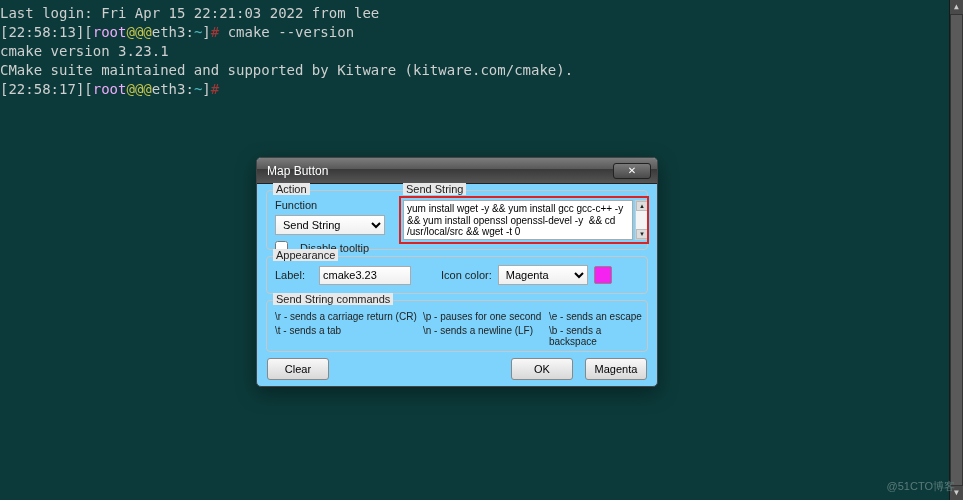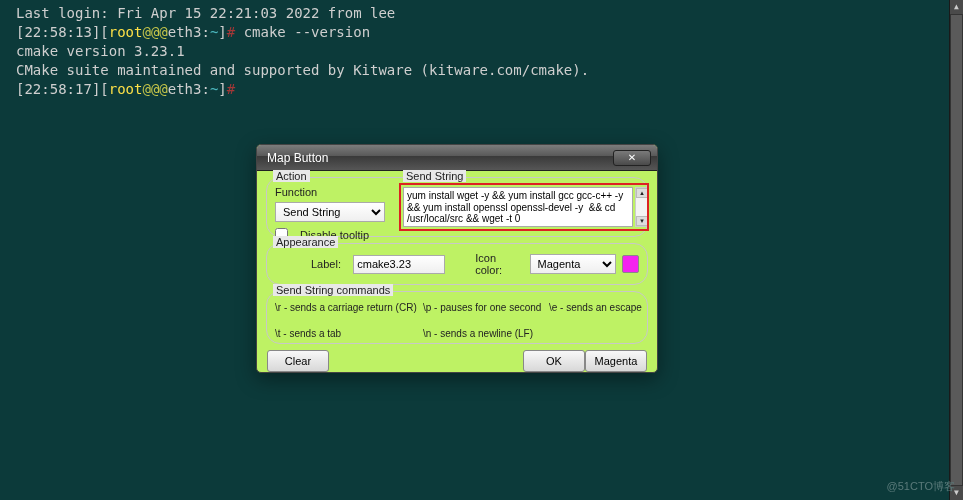--- a/index.html
+++ b/index.html
@@ -10,27 +10,27 @@
     height: 500px;
     background: #0c3a3a;
     font-family: "DejaVu Sans Mono", Consolas, monospace;
     font-size: 14px;
     overflow: hidden;
     position: relative;
   }
   .terminal {
     position: absolute;
     top: 0; left: 0; right: 0; bottom: 0;
-    padding: 4px 16px;
+    padding: 4px 0;
     color: #cfcfcf;
     line-height: 1.35;
     white-space: pre;
   }
   .t-white { color: #cfcfcf; }
-  .t-red   { color: #fde047; }
+  .t-red   { color: #f0abfc; }
   .t-yellow{ color: #c5c54a; }
   .t-cyan  { color: #4bb6bd; }
   .t-lred  { color: #a33737; }
   .line { display: block; }
 
   
   .sb-track {
     position: absolute;
     top: 0; right: 0;
     width: 14px; height: 100%;
@@ -48,29 +48,30 @@
   .sb-thumb {
     height: calc(100% - 28px);
     background: #5a5a5a;
     border: 1px solid #333;
   }
 
   
   .dialog {
     position: absolute;
     left: 256px;
-    top: 144px;
+    top: 157px;
     width: 402px;
-    background: #bef264;
+    background: #7dd3fc;
     border: 1px solid #444;
     border-radius: 5px;
     box-shadow: 0 6px 20px rgba(0,0,0,0.4);
     font-family: "Segoe UI", Tahoma, sans-serif;
     font-size: 11px;
     color: #222;
+    padding-bottom: 6px;
   }
   .titlebar {
     display: flex;
     align-items: center;
     justify-content: space-between;
     height: 26px;
     padding: 0 6px 0 10px;
     background: linear-gradient(to bottom, #7c7c7c 0%, #585858 45%, #3a3a3a 46%, #565656 100%);
     border-radius: 4px 4px 0 0;
     color: #fff;
@@ -85,21 +86,21 @@
     color: #fff;
     font-size: 10px;
     line-height: 14px;
     text-align: center;
     cursor: pointer;
   }
   .grp {
     margin: 6px 9px 2px 9px;
     padding: 8px 8px 4px 8px;
     border: 1px solid #c8c8c8;
-    border-radius: 14px;
+    border-radius: 4px;
     position: relative;
   }
   .grp-label {
     position: absolute;
     top: -8px; left: 6px;
     background: #e8e8e8;
     padding: 0 3px;
     font-size: 11px;
   }
   .row { display: flex; align-items: center; gap: 6px; margin-bottom: 4px; }
@@ -164,30 +165,30 @@
     background: #f423ef;
     border: 1px solid #888;
     border-radius: 2px;
     display: inline-block;
   }
 
   .cmds-tbl {
     display: grid;
     grid-template-columns: 148px 126px 100px;
     font-size: 10px;
-    row-gap: 15px;
+    row-gap: 3px;
     margin-top: 2px;
   }
 
   .btnrow {
     display: flex;
     justify-content: space-between;
     padding: 4px 10px 0 10px;
   }
-  .btnrow .right { display: flex; gap: 0; }
+  .btnrow .right { display: flex; gap: 12px; }
   .dlg-btn {
     min-width: 62px;
     height: 22px;
     border: 1px solid #888;
     border-radius: 3px;
     background: linear-gradient(to bottom,#f8f8f8,#d8d8d8);
     font-size: 11px;
     cursor: pointer;
   }
 
@@ -238,38 +239,39 @@
       <div class="arr">▴</div>
       <div class="tr"></div>
       <div class="arr">▾</div>
     </div>
     <div class="redbox"></div>
   </div>
 
   <div class="grp">
     <span class="grp-label">Appearance</span>
     <div class="row">
-      <span class="lbl" style="width:38px;margin-left:36px;">Label:</span>
+      <span class="lbl" style="width:38px;">Label:</span>
       <input type="text" class="label-input" value="cmake3.23" style="">
       <span class="lbl" style="margin-left:24px;">Icon color:</span>
       <select class="color-select">
         <option>Magenta</option>
       </select>
       <span class="swatch"></span>
     </div>
   </div>
 
   <div class="grp">
     <span class="grp-label">Send String commands</span>
     <div class="cmds-tbl">
       <span>\r - sends a carriage return (CR)</span>
       <span>\p - pauses for one second</span>
       <span>\e - sends an escape</span>
       <span>\t - sends a tab</span>
       <span>\n - sends a newline (LF)</span>
+      <span>\b - sends a backspace</span>
     </div>
   </div>
 
   <div class="btnrow">
     <button class="dlg-btn">Clear</button>
     <div class="right">
       <button class="dlg-btn">OK</button>
       <button class="dlg-btn">Magenta</button>
     </div>
   </div>

